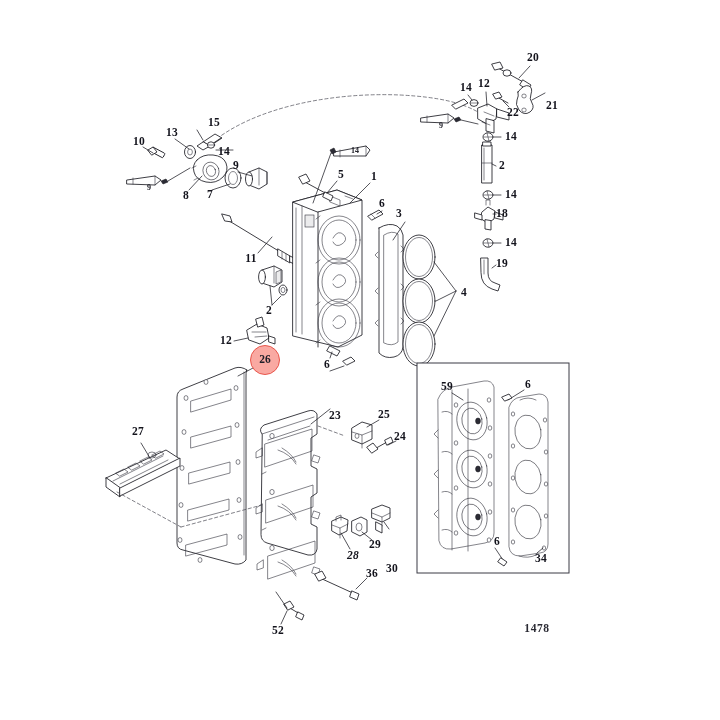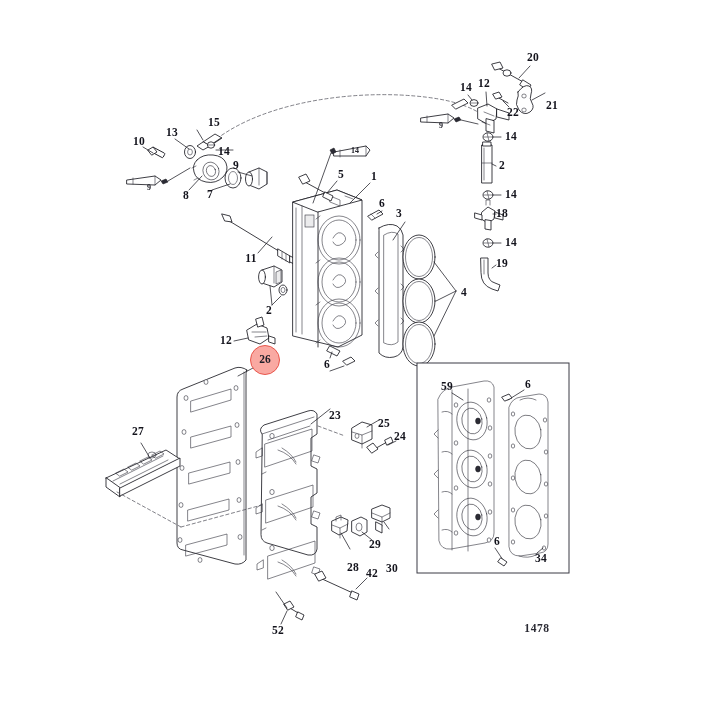--- a/index.html
+++ b/index.html
@@ -536,26 +536,26 @@
     <div class="callout" style="left:197px; top:123px;margin-left:17px;">15</div>
     <div class="callout" style="left:484px; top:84px;">12</div>
     <div class="callout" style="left:502px; top:166px;">2</div>
     <div class="callout" style="left:502px; top:214px;">18</div>
     <div class="callout" style="left:502px; top:264px;">19</div>
     <div class="callout" style="left:533px; top:58px;">20</div>
     <div class="callout" style="left:552px; top:89px;margin-top:17px;">21</div>
     <div class="callout" style="left:513px; top:113px;">22</div>
     <div class="callout" style="left:335px; top:416px;">23</div>
     <div class="callout" style="left:400px; top:437px;">24</div>
-    <div class="callout" style="left:384px; top:424px;">25</div>
+    <div class="callout" style="left:384px; top:415px;">25</div>
     <div class="callout" style="left:138px; top:432px;">27</div>
-    <div class="callout" style="left:353px; top:568px;">28</div>
+    <div class="callout" style="left:353px; top:556px;font-style:italic;">28</div>
     <div class="callout" style="left:375px; top:545px;">29</div>
     <div class="callout" style="left:392px; top:533px;margin-top:36px;">30</div>
-    <div class="callout" style="left:372px; top:574px;">42</div>
+    <div class="callout" style="left:372px; top:574px;">36</div>
     <div class="callout" style="left:278px; top:631px;">52</div>
     <div class="callout" style="left:447px; top:387px;">59</div>
     <div class="callout" style="left:541px; top:559px;">34</div>
   </div>
 
   <div>
     <div class="tube-label" style="left:149px; top:187px;">9</div>
     <div class="tube-label" style="left:441px; top:125px;">9</div>
     <div class="tube-label" style="left:355px; top:150px;">14</div>
   </div>

